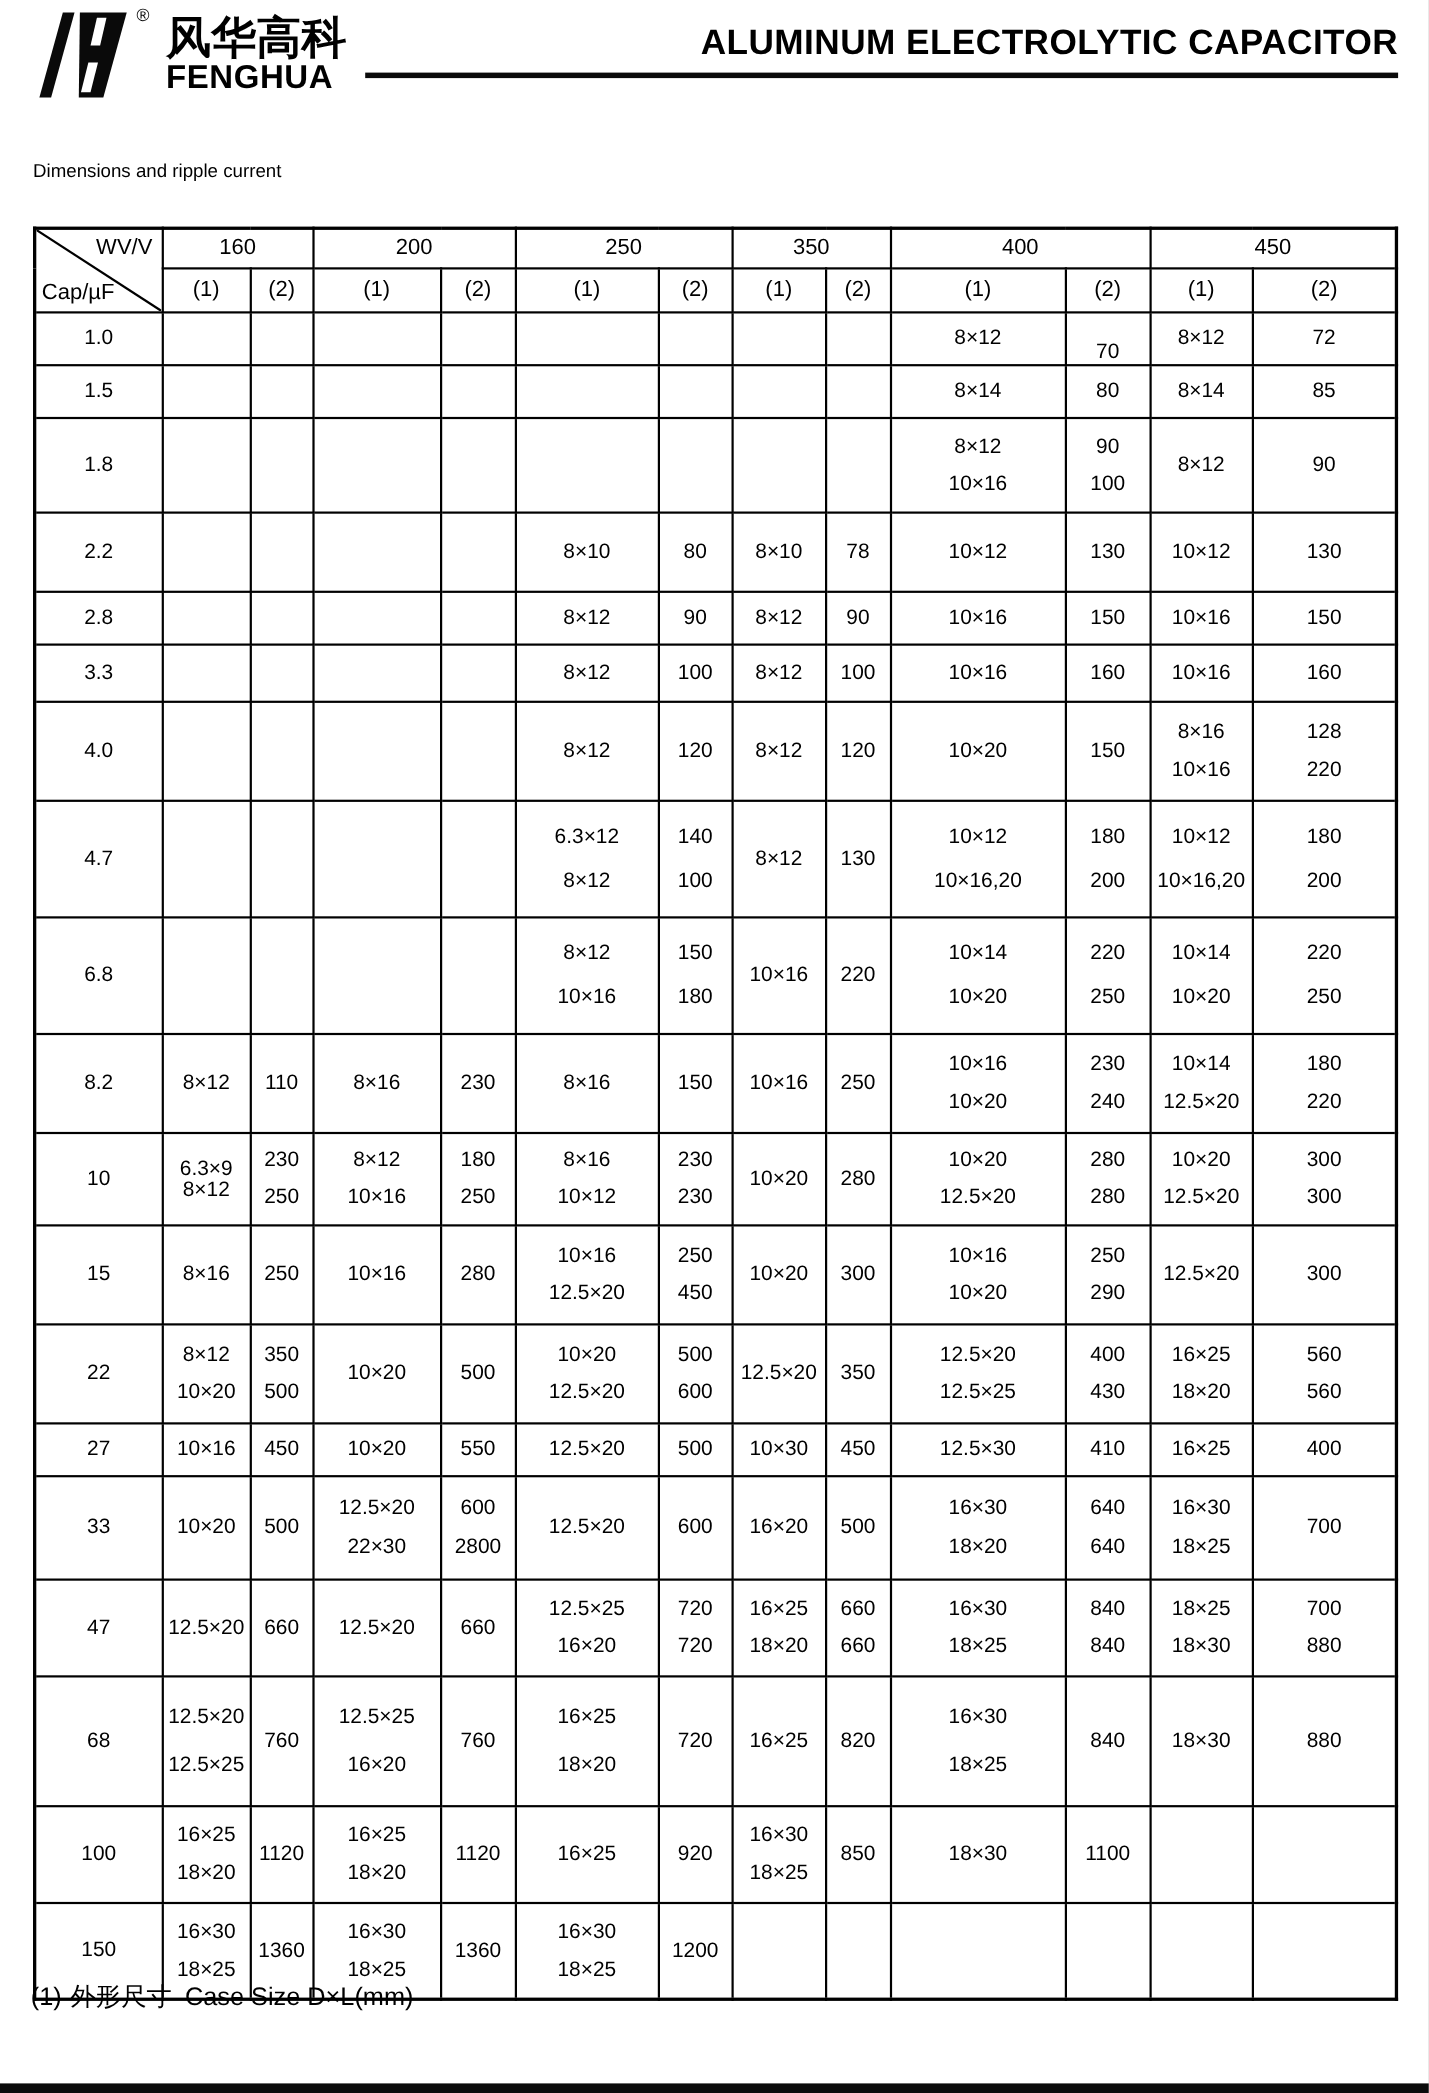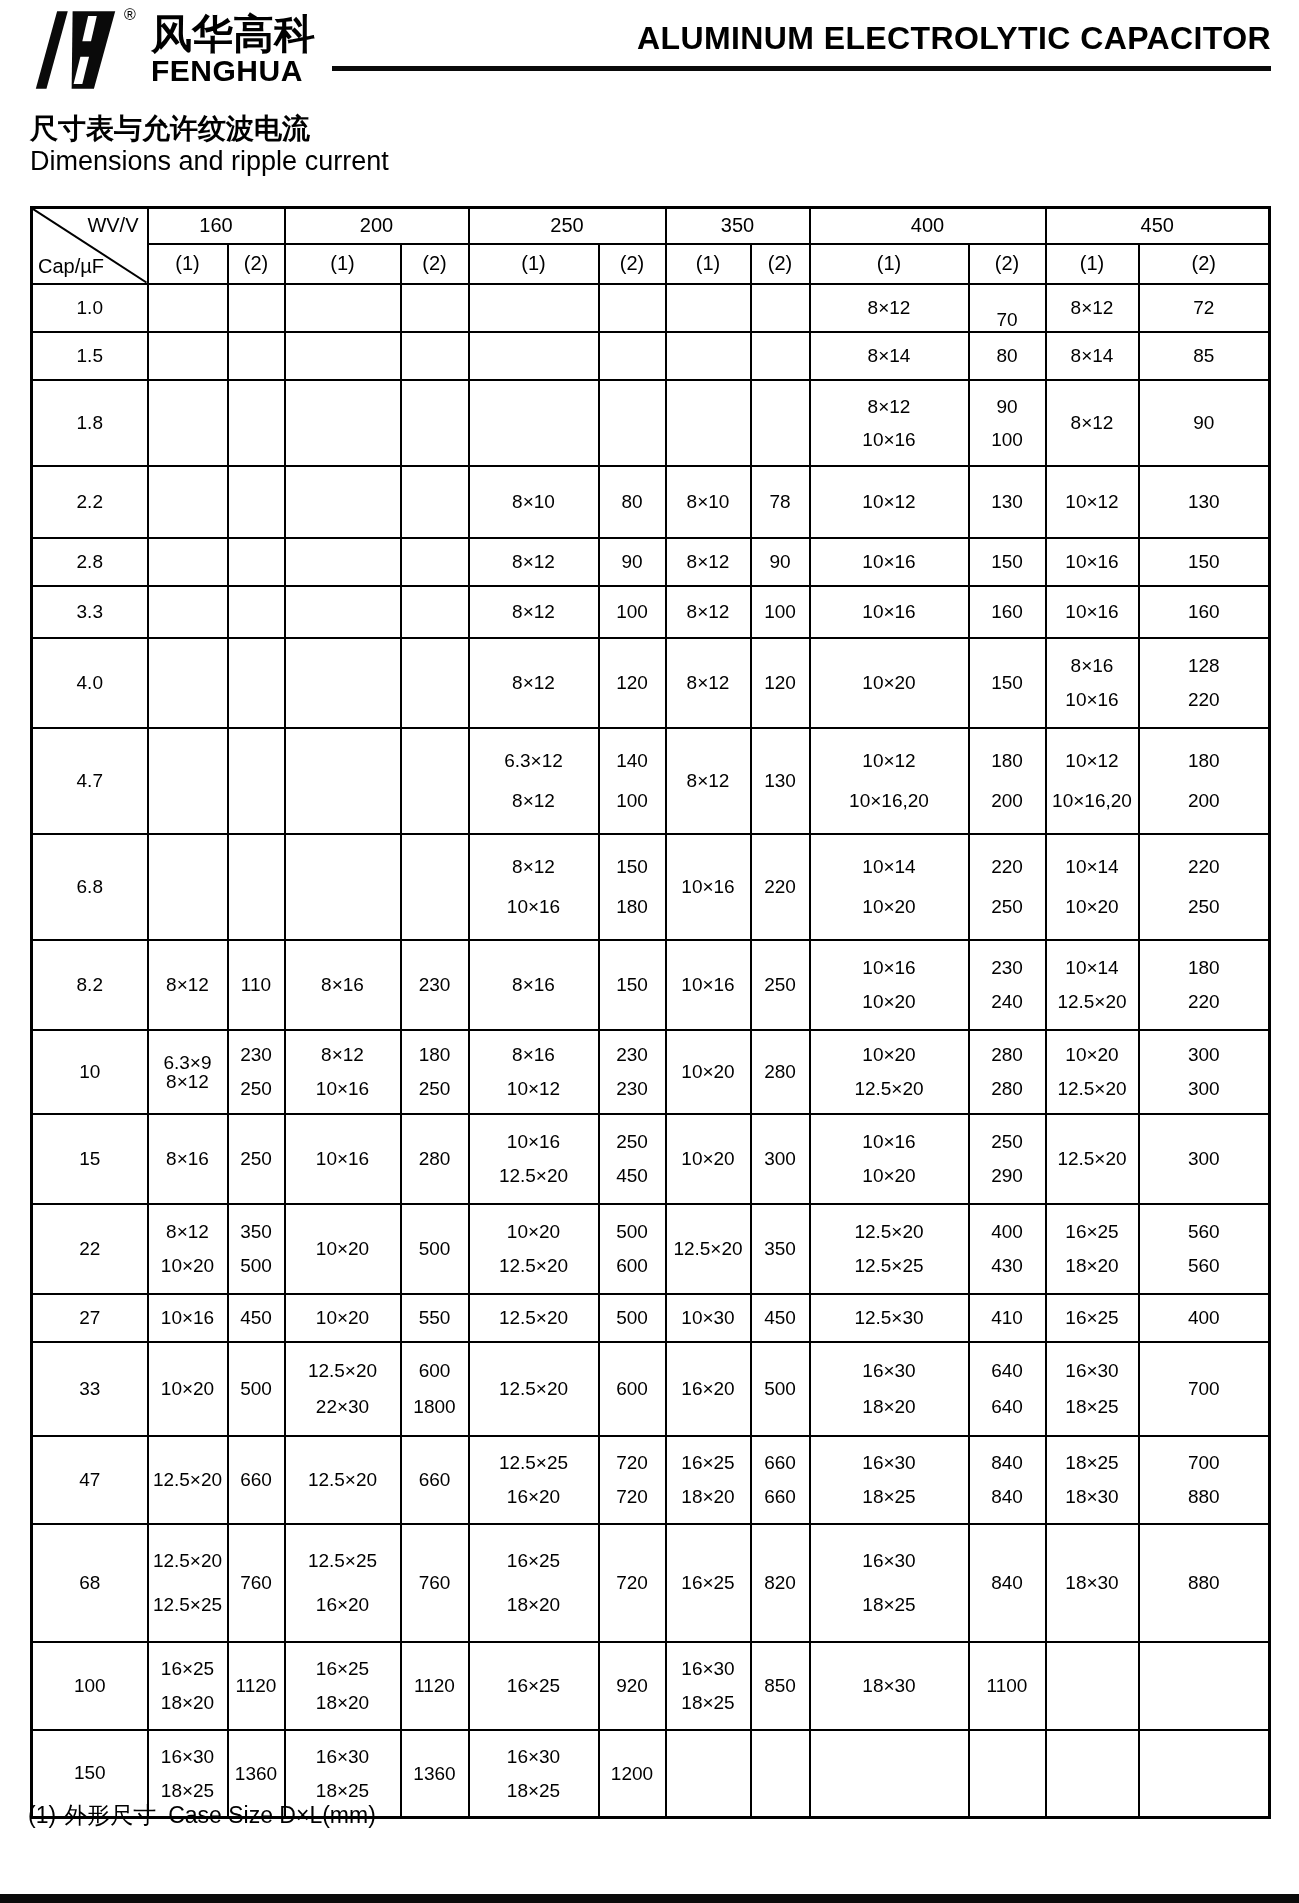--- a/index.html
+++ b/index.html
@@ -12,21 +12,21 @@
   
   .logo-mark { position:absolute; left:30px; top:6px; width:92px; height:88px; }
   .reg { position:absolute; left:124px; top:6px; font-size:16px; }
   .brand { position:absolute; left:151px; top:14px; }
   .brand-cn { font-size:41px; font-weight:bold; line-height:1.02; white-space:nowrap; }
   .brand-en { font-size:30px; font-weight:bold; letter-spacing:0.5px; line-height:1.0; }
   .doc-title { position:absolute; right:28px; top:20px; font-size:32px; font-weight:bold; letter-spacing:0.4px; white-space:nowrap; }
   .header-rule { position:absolute; left:332px; right:28px; top:66px; height:5px; background:#0a0a0a; }
   
   .sec-head-cn { position:absolute; left:30px; top:110px; font-size:28px; font-weight:bold; }
-  .sec-head-en { position:absolute; left:30px; top:146px; font-size:27px; }
+  .sec-head-en { position:absolute; left:30px; top:146px; font-size:17px; }
   
   table#dim-table {
     position:absolute; left:30px; top:178px; width:1238px;
     border-collapse:collapse; table-layout:fixed;
     border:3px solid #000;
     margin-top:28px;
   }
   #dim-table th, #dim-table td {
     border:2px solid #000; padding:0; margin:0;
     font-size:19px; font-weight:normal;
@@ -63,21 +63,20 @@
     </svg>
     <span class="reg">®</span>
     <div class="brand">
       <div class="brand-cn">风华高科</div>
       <div class="brand-en">FENGHUA</div>
     </div>
     <div class="doc-title">ALUMINUM ELECTROLYTIC CAPACITOR</div>
     <div class="header-rule"></div>
   </div>
 
-  <div class="sec-head-cn">尺寸表与允许纹波电流</div>
   <div class="sec-head-en">Dimensions and ripple current</div>
 
   <table id="dim-table">
       <colgroup>
         <col style="width: 116px;">
         <col style="width: 80px;">
         <col style="width: 57px;">
         <col style="width: 116px;">
         <col style="width: 68px;">
         <col style="width: 130px;">
@@ -963,21 +962,21 @@
           </td>
           <td>
             <div class="lines" style="height: 88px;">
               <span>12.5×20</span>
               <span>22×30</span>
             </div>
           </td>
           <td>
             <div class="lines" style="height: 88px;">
               <span>600</span>
-              <span>1800</span>
+              <span>2800</span>
             </div>
           </td>
           <td>
             <div class="lines" style="height: 88px;">
               <span>12.5×20</span>
             </div>
           </td>
           <td>
             <div class="lines" style="height: 88px;">
               <span>600</span>

